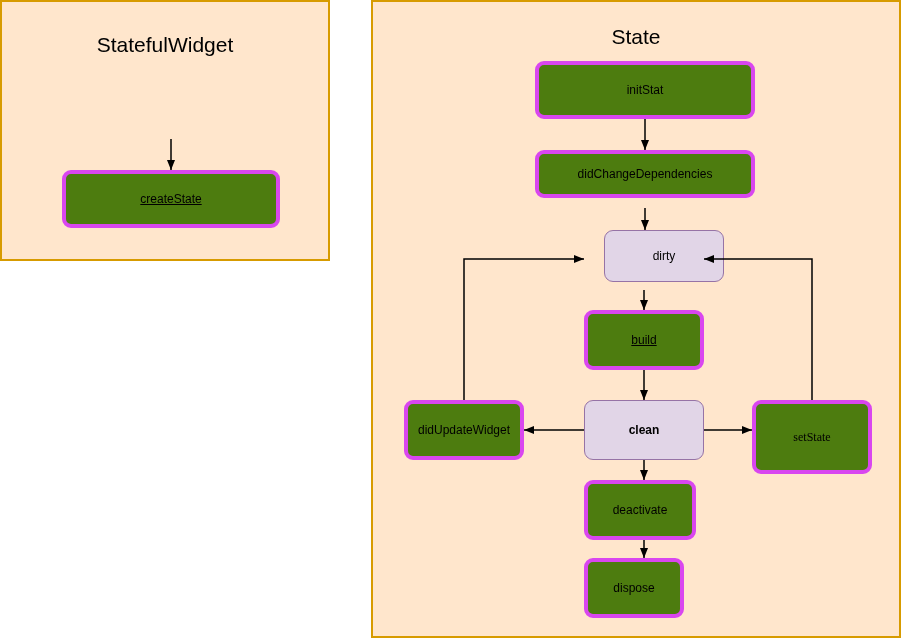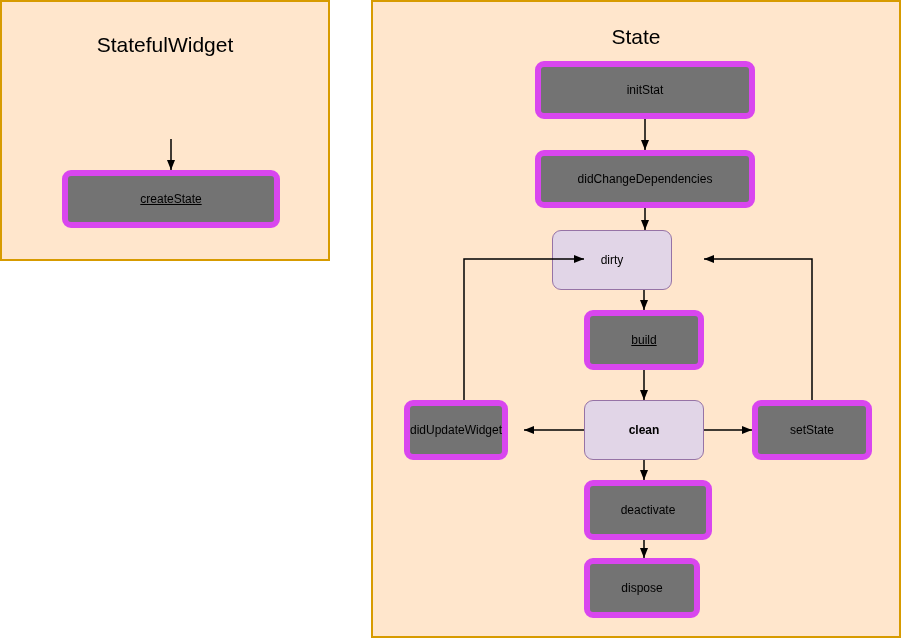--- a/index.html
+++ b/index.html
@@ -45,40 +45,40 @@
     box-sizing: border-box;
     border-radius: 9px;
     display: flex;
     align-items: center;
     justify-content: center;
     font-size: 12px;
     text-align: center;
     white-space: nowrap;
   }
   .node.green {
-    background: #737373;
-    border: 6px solid #d946ef;
+    background: #4d7c0f;
+    border: 4px solid #d946ef;
   }
   .node.purple {
     background: #E1D5E7;
     border: 1px solid #9673A6;
   }
 
   
   .n-constructor            { left: 62px;  top: 81px;  width: 218px; height: 58px; }
   .n-createState            { left: 62px;  top: 170px; width: 218px; height: 58px; text-decoration: underline; }
   .n-initStat               { left: 535px; top: 61px;  width: 220px; height: 58px; }
-  .n-didChangeDependencies  { left: 535px; top: 150px; width: 220px; height: 58px; }
-  .n-dirty                  { left: 552px; top: 230px; width: 120px; height: 60px; }
+  .n-didChangeDependencies  { left: 535px; top: 150px; width: 220px; height: 48px; }
+  .n-dirty                  { left: 604px; top: 230px; width: 120px; height: 52px; }
   .n-build                  { left: 584px; top: 310px; width: 120px; height: 60px; text-decoration: underline; }
-  .n-didUpdateWidget        { left: 404px; top: 400px; width: 104px; height: 60px; }
+  .n-didUpdateWidget        { left: 404px; top: 400px; width: 120px; height: 60px; }
   .n-clean                  { left: 584px; top: 400px; width: 120px; height: 60px; font-weight: bold; }
-  .n-setState               { left: 752px; top: 400px; width: 120px; height: 60px; }
-  .n-deactivate             { left: 584px; top: 480px; width: 128px; height: 60px; }
-  .n-dispose                { left: 584px; top: 558px; width: 116px; height: 60px; }
+  .n-setState               { left: 752px; top: 400px; width: 120px; height: 74px; font-family: Liberation Serif, serif; }
+  .n-deactivate             { left: 584px; top: 480px; width: 112px; height: 60px; }
+  .n-dispose                { left: 584px; top: 558px; width: 100px; height: 60px; }
 
   svg.edges {
     position: absolute;
     left: 0; top: 0;
     width: 901px;
     height: 641px;
     pointer-events: none;
   }
   svg.edges polyline, svg.edges line {
     fill: none;

